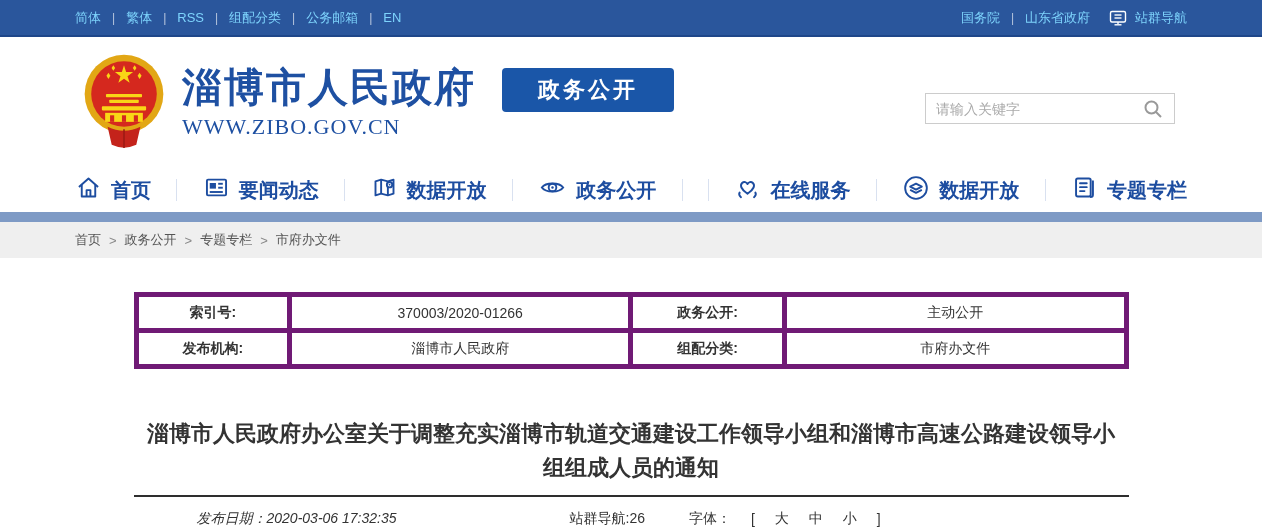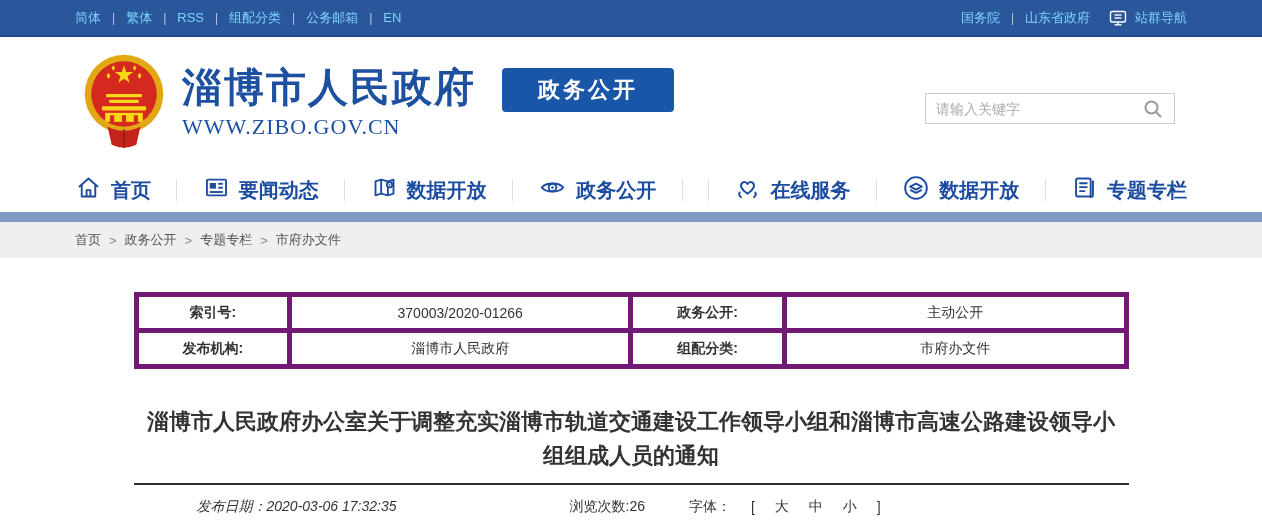--- a/index.html
+++ b/index.html
@@ -52,21 +52,21 @@
   .crumb-sep { color: #888; margin: 0 8px; }
 
   
   .content { width: 995px; margin: 34px auto 0; }
   .doc-table { width: 100%; border-collapse: collapse; table-layout: fixed; }
   .doc-table td { border: 5px solid #701a75; height: 36px; text-align: center;
     font-size: 14px; color: #333; vertical-align: middle; }
   .doc-table td.lbl { width: 15.5%; font-weight: bold; }
   .doc-table td.val { width: 34.5%; }
 
-  .article-title { margin-top: 36px; text-align: center; font-size: 22px; font-weight: bold;
+  .article-title { margin-top: 48px; text-align: center; font-size: 22px; font-weight: bold;
     color: #333; line-height: 1.55; padding: 0 4px; }
   .title-rule { border: none; border-top: 2px solid #2e2e2e; margin-top: 10px; }
 
   .meta-row { display: flex; align-items: center; padding: 13px 0 0 63px;
     font-size: 14px; color: #333; }
   .meta-date { margin-right: 173px; font-style: italic; }
   .meta-views { margin-right: 44px; }
   .meta-font { display: flex; align-items: center; gap: 20px; }
   .font-size-opt { cursor: pointer; }
 </style>
@@ -266,21 +266,21 @@
   </table>
 
   <h1 class="article-title">淄博市人民政府办公室关于调整充实淄博市轨道交通建设工作领导小组和淄博市高速公路建设领导小组组成人员的通知</h1>
   <hr class="title-rule">
 
   <div class="meta-row">
     <span class="meta-date">
       <span>发布日期：</span><span>2020-03-06 17:32:35</span>
     </span>
     <span class="meta-views">
-      <span>浏览次数:</span><span>26</span>
+      <span>站群导航:</span><span>26</span>
     </span>
     <span class="meta-font">
       <span>字体：</span>
       <span>[</span>
       <span class="font-size-opt">大</span>
       <span class="font-size-opt">中</span>
       <span class="font-size-opt">小</span>
       <span>]</span>
     </span>
   </div>

